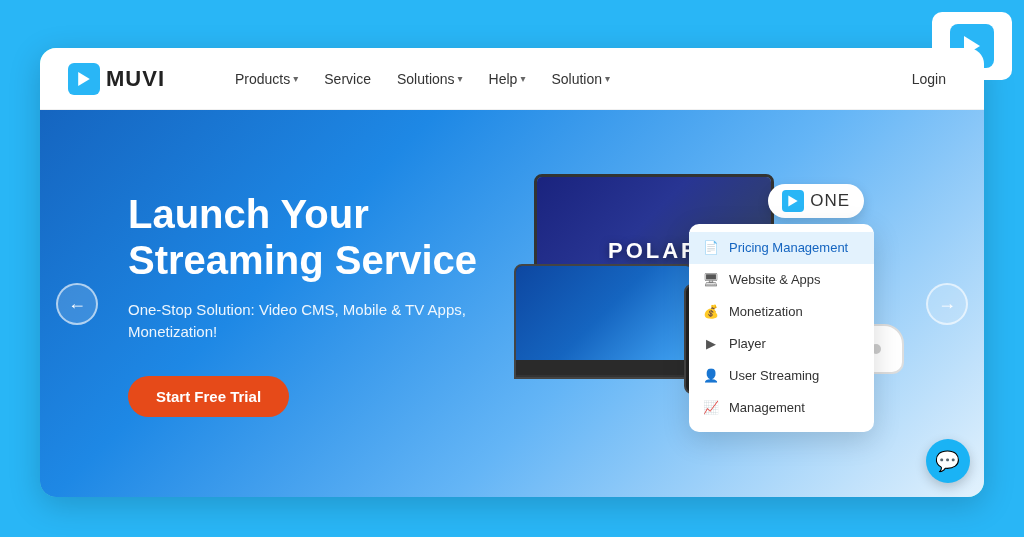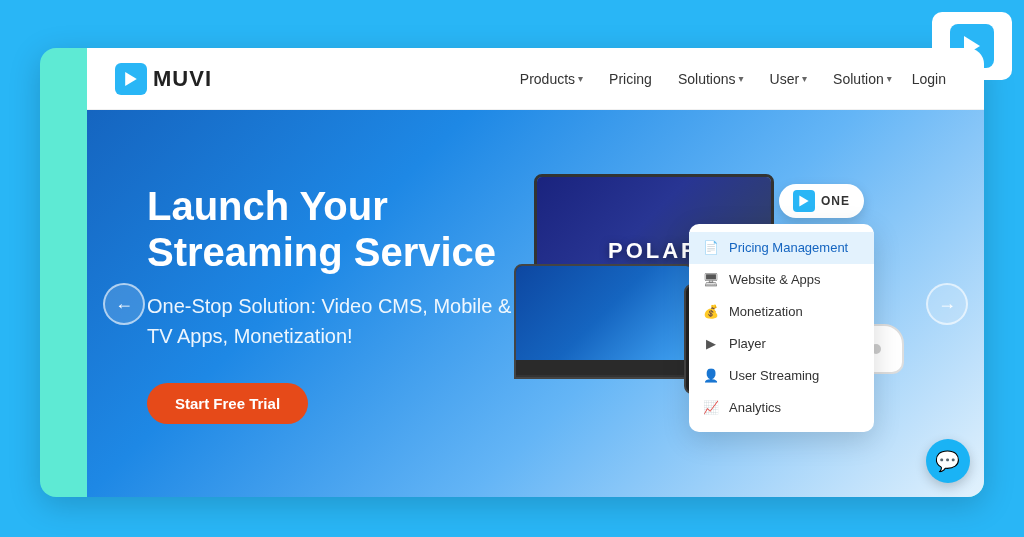--- a/index.html
+++ b/index.html
@@ -51,21 +51,20 @@
     .main-card {
       position: absolute;
       top: 48px;
       left: 40px;
       right: 40px;
       bottom: 40px;
       background: #5eead4;
       border-radius: 16px;
       overflow: hidden;
       box-shadow: 0 8px 32px rgba(0,0,0,0.18);
-      padding-left: 47px;
     }
 
     
     .navbar {
       height: 62px;
       background: white;
       display: flex;
       align-items: center;
       padding: 0 28px;
       border-bottom: 1px solid #f0f0f0;
@@ -92,21 +91,20 @@
       font-weight: 700;
       color: #222;
       letter-spacing: 1px;
     }
     .nav-links {
       display: flex;
       align-items: center;
       gap: 6px;
       margin-left: 60px;
       flex: 1;
-      justify-content: flex-end;
     }
     .nav-link {
       font-size: 14px;
       color: #333;
       padding: 6px 10px;
       cursor: pointer;
       display: flex;
       align-items: center;
       gap: 3px;
       white-space: nowrap;
@@ -145,30 +143,31 @@
       overflow: hidden;
       display: flex;
       align-items: center;
     }
 
     .hero-content {
       position: relative;
       z-index: 5;
       padding: 40px 60px;
       max-width: 500px;
+      margin-left: 28px;
     }
     .hero-title {
       font-size: 40px;
       font-weight: 800;
       color: white;
       line-height: 1.15;
       margin-bottom: 16px;
     }
     .hero-subtitle {
-      font-size: 20px;
+      font-size: 15px;
       color: rgba(255,255,255,0.92);
       margin-bottom: 32px;
       line-height: 1.5;
     }
     .hero-buttons {
       display: flex;
       gap: 14px;
       align-items: flex-start;
     }
     .btn-start-trial {
@@ -367,22 +366,22 @@
     .one-badge-icon {
       width: 22px;
       height: 22px;
       background: #29b6f6;
       border-radius: 4px;
       display: flex;
       align-items: center;
       justify-content: center;
     }
     .one-badge-text {
-      font-size: 12px;
-      font-weight: 700;
+      font-size: 17px;
+      font-weight: 400;
       color: #333;
       letter-spacing: 1px;
     }
 
     
     .dropdown-menu {
       position: absolute;
       top: 60px;
       right: 50px;
       background: white;
@@ -461,28 +460,28 @@
       </div>
       <span class="nav-logo-text">MUVI</span>
     </div>
 
     <div class="nav-links">
       <div class="nav-link">
         <span>Products</span>
         <span class="arrow">▾</span>
       </div>
       <div class="nav-link">
-        <span>Pricing</span>
+        <span>Service</span>
       </div>
       <div class="nav-link">
         <span>Solutions</span>
         <span class="arrow">▾</span>
       </div>
       <div class="nav-link">
-        <span>User</span>
+        <span>Help</span>
         <span class="arrow">▾</span>
       </div>
       <div class="nav-link">
         <span>Solution</span>
         <span class="arrow">▾</span>
       </div>
     </div>
 
     <div class="nav-actions">
       <span class="btn-login">Login</span>
@@ -558,21 +557,21 @@
         <div class="dropdown-item">
           <span class="dropdown-item-icon">▶</span>
           <span>Player</span>
         </div>
         <div class="dropdown-item">
           <span class="dropdown-item-icon">👤</span>
           <span>User Streaming</span>
         </div>
         <div class="dropdown-item">
           <span class="dropdown-item-icon">📈</span>
-          <span>Analytics</span>
+          <span>Management</span>
         </div>
       </div>
     </div>
 
     <div class="carousel-arrow right">
       <span>→</span>
     </div>
 
     <div class="chat-widget">
       <span>💬</span>

